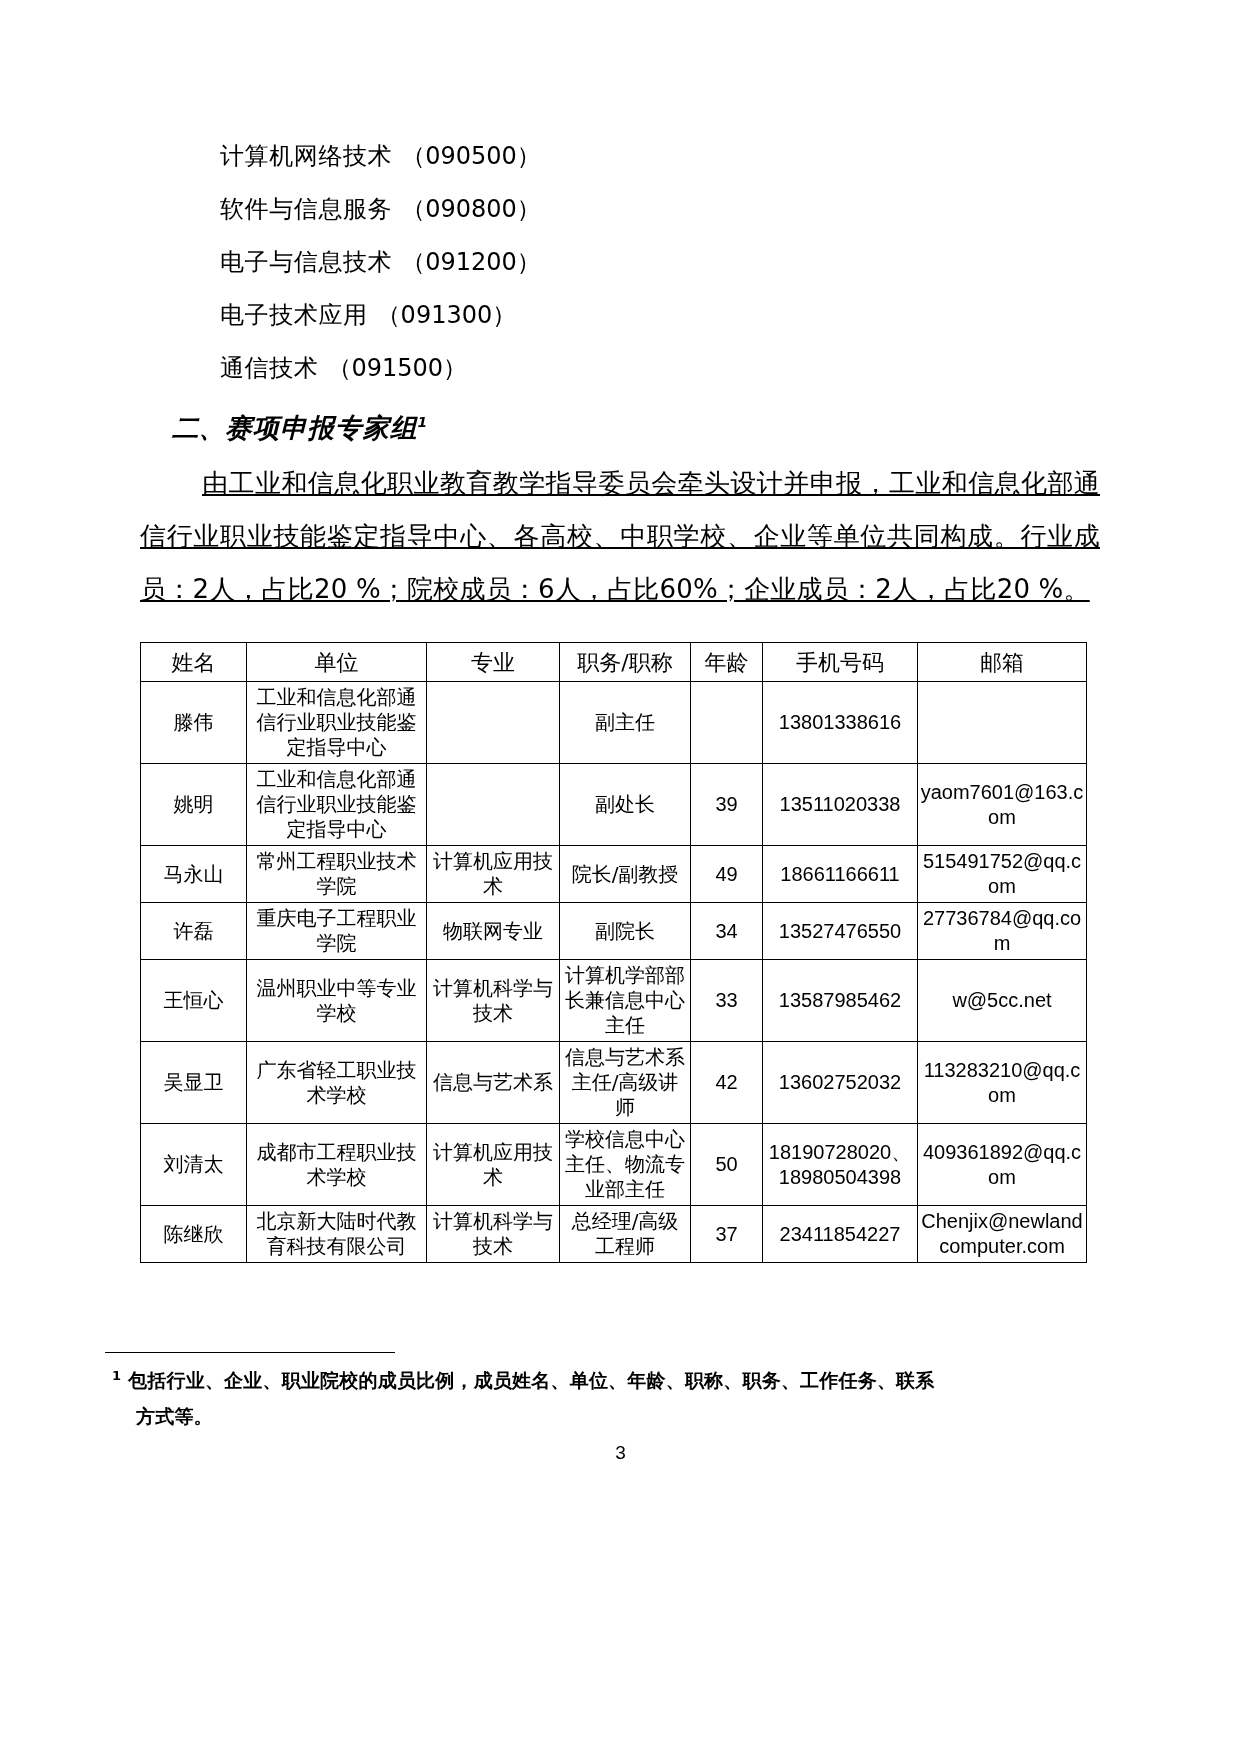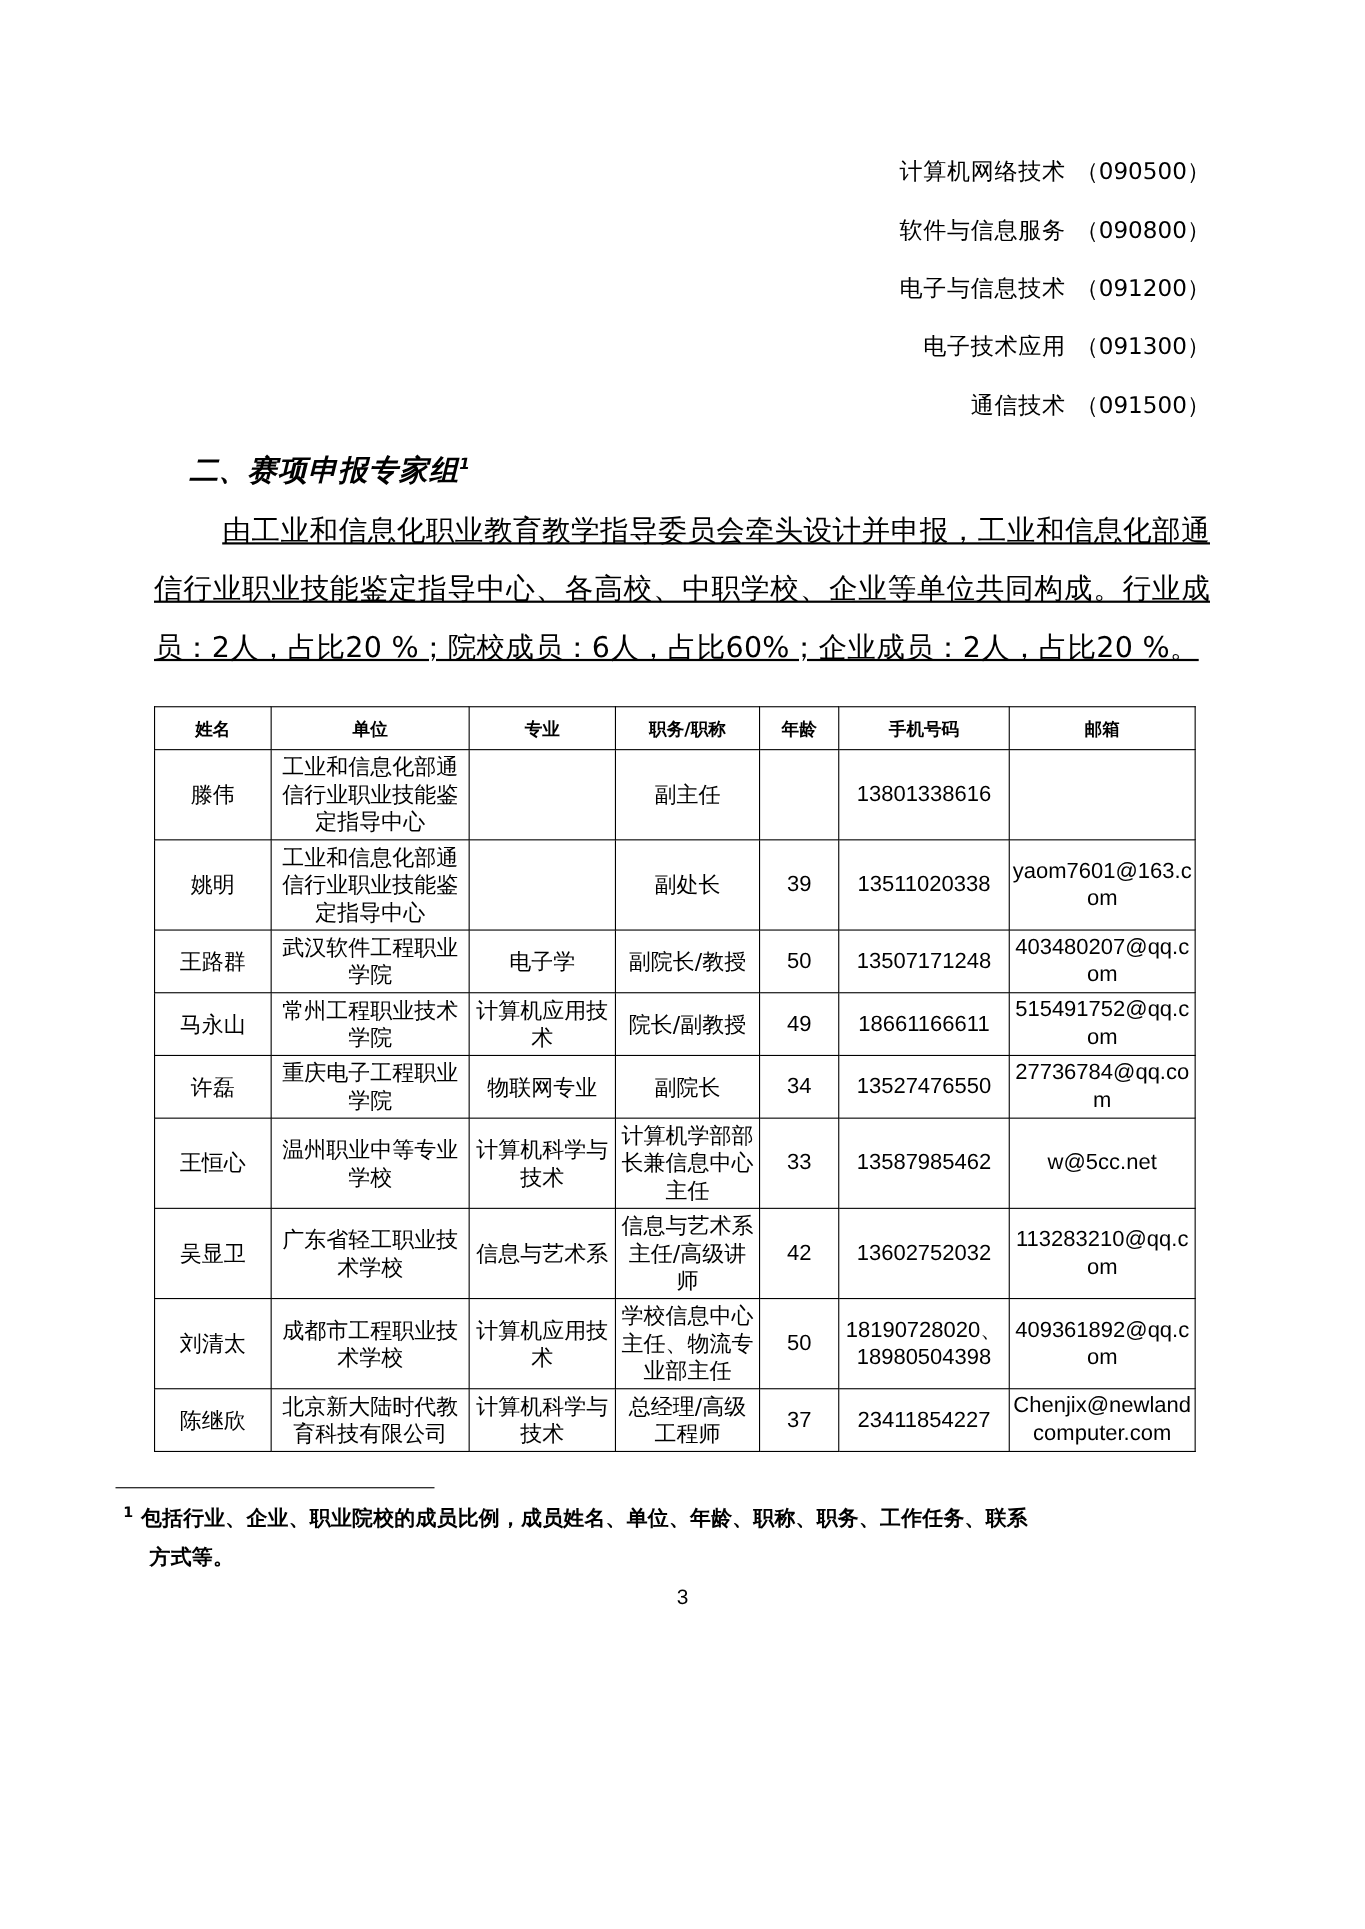--- a/index.html
+++ b/index.html
@@ -26,26 +26,25 @@
   }
   .content {
     position: absolute;
     left: 140px;
     top: 130px;
     width: 960px;
   }
 
   
   .major-line {
-    font-size: 21px;
+    font-size: 24px;
     line-height: 53px;
     letter-spacing: 0.6px;
     padding-left: 80px;
     white-space: nowrap;
-    text-align: right;
   }
   .major-line .code {
     letter-spacing: 0px;
   }
   .gapsp { display: inline-block; width: 9px; }
 
   
   .section-heading {
     font-size: 26.5px;
     font-weight: bold;
@@ -88,23 +87,23 @@
     border: 1.6px solid #000000;
     text-align: center;
     vertical-align: middle;
     font-size: 20px;
     line-height: 25px;
     padding: 3px 2px;
     word-break: break-all;
     overflow-wrap: anywhere;
   }
   table.expert-table th {
-    font-weight: bold;
+    font-weight: normal;
     height: 32px;
-    font-size: 16px;
+    font-size: 22px;
   }
   table.expert-table td.latin {
     font-family: Liberation Sans, sans-serif;
     letter-spacing: 0px;
   }
   .col-name  { width: 106px; }
   .col-unit  { width: 180px; }
   .col-major { width: 133px; }
   .col-title { width: 131px; }
   .col-age   { width: 72px; }
@@ -213,29 +212,20 @@
         <tr>
           <td>姚明</td>
           <td>工业和信息化部通信行业职业技能鉴定指导中心</td>
           <td></td>
           <td>副处长</td>
           <td class="latin">39</td>
           <td class="latin">13511020338</td>
           <td class="latin">yaom7601@163.com</td>
         </tr>
         <tr>
-          <td>王路群</td>
-          <td>武汉软件工程职业学院</td>
-          <td>电子学</td>
-          <td>副院长/教授</td>
-          <td class="latin">50</td>
-          <td class="latin">13507171248</td>
-          <td class="latin">403480207@qq.com</td>
-        </tr>
-        <tr>
           <td>马永山</td>
           <td>常州工程职业技术学院</td>
           <td>计算机应用技术</td>
           <td>院长/副教授</td>
           <td class="latin">49</td>
           <td class="latin">18661166611</td>
           <td class="latin">515491752@qq.com</td>
         </tr>
         <tr>
           <td>许磊</td>

